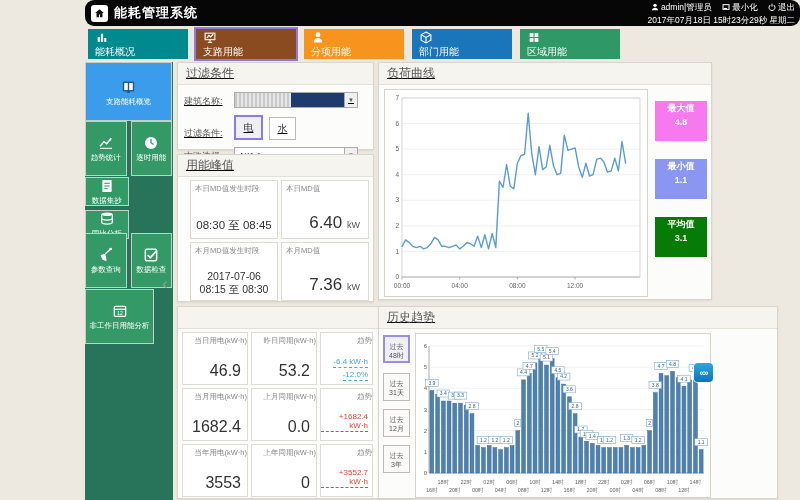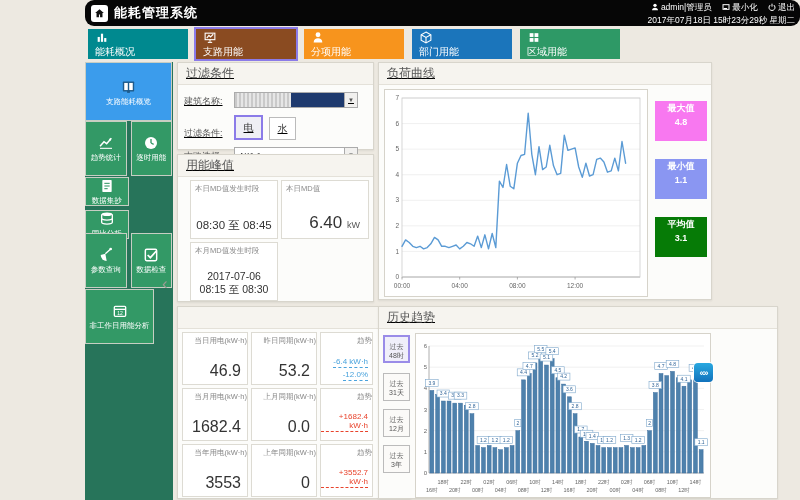--- a/index.html
+++ b/index.html
@@ -292,20 +292,24 @@
       <div class="card">
         <div class="clabel">本日MD值</div>
         <div class="cval-md"><span>6.40</span> <span class="cunit">kW</span></div>
       </div>
       <div class="card">
         <div class="clabel">本月MD值发生时段</div>
         <div class="cval-2l">
             <div>2017-07-06</div>
             <div>08:15 至 08:30</div>
           </div>
+      </div>
+      <div class="card">
+        <div class="clabel">本月MD值</div>
+        <div class="cval-md"><span>7.36</span> <span class="cunit">kW</span></div>
       </div>
     </div>
   </div>
 
   <div id="p-huanbi" class="abs panel">
     <div class="panel-h">环比</div>
     <div class="grid3">
       <div class="hcard">
         <div class="clabel">当日用电(kW·h)</div>
         <div class="hval">46.9</div>

